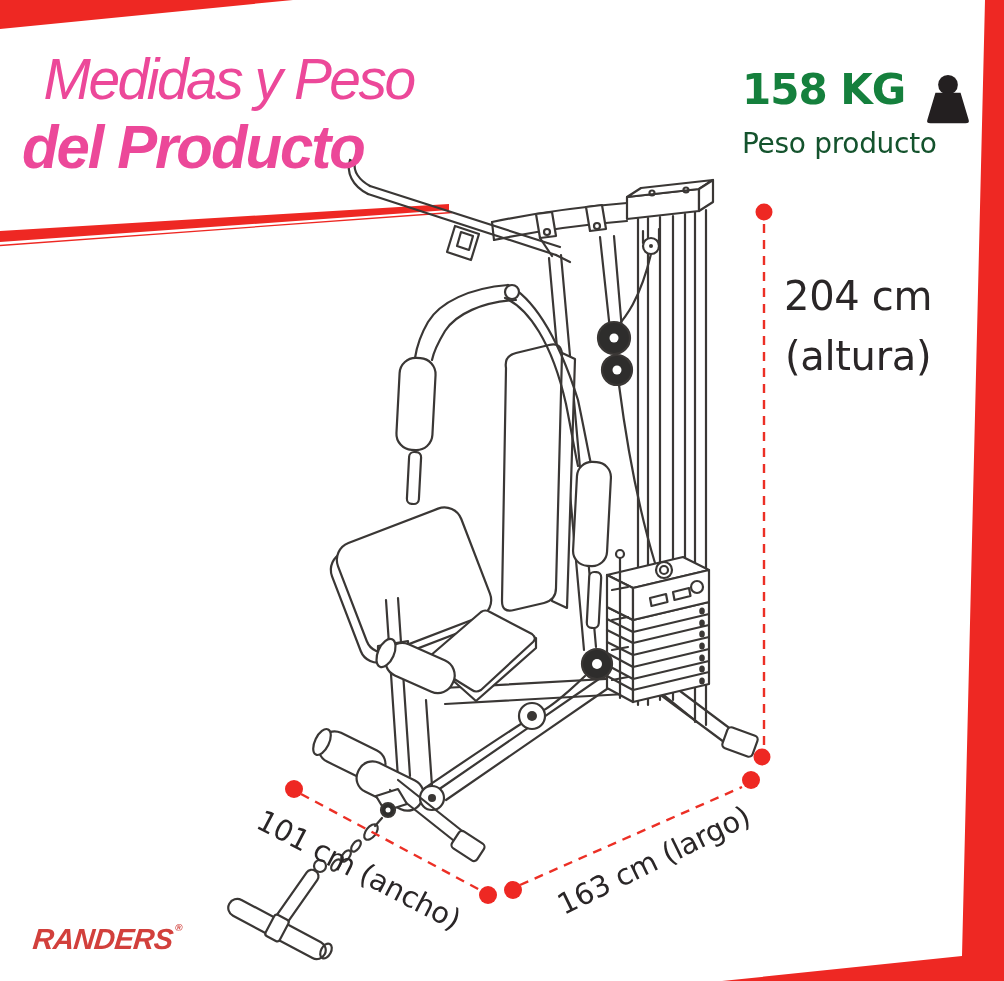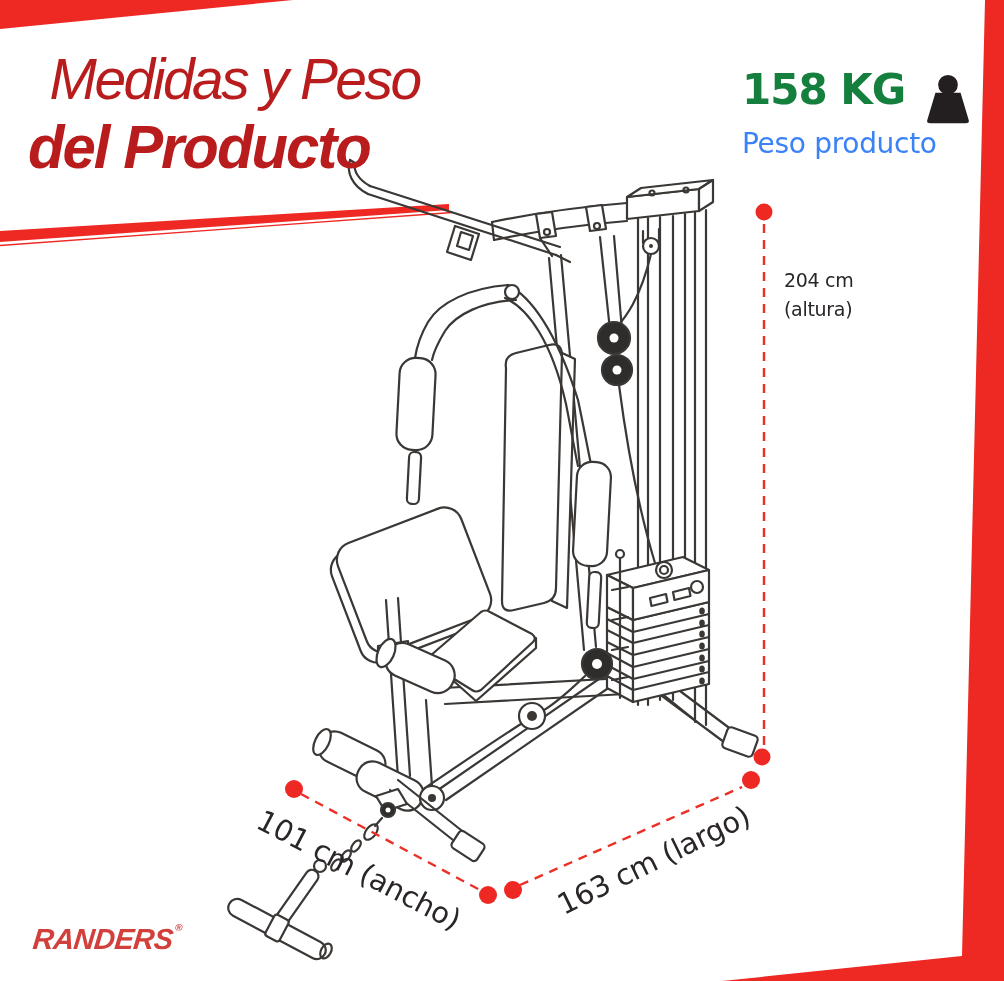--- a/index.html
+++ b/index.html
@@ -5,21 +5,21 @@
   html,body{margin:0;padding:0;background:#888;}
   .canvas{
     position:relative;width:1004px;height:981px;margin:0 auto;
     background:#ffffff;overflow:hidden;
     font-family:"DejaVu Sans",sans-serif;color:#2a2627;
   }
   svg{display:block}
   .layer{position:absolute;left:0;top:0;width:1004px;height:981px;}
 
   
-  .title{position:absolute;left:28px;top:50px;color:#b91c1c;}
+  .title{position:absolute;left:22px;top:50px;color:#ec4899;}
   .title .line1{
     font-family:"Liberation Sans",sans-serif;
     font-style:italic;font-weight:400;font-size:58px;line-height:1.0;
     letter-spacing:-2.5px;padding-left:22px;transform:scaleX(.98);transform-origin:0 0;
     white-space:nowrap;
   }
   .title .line2{
     font-family:"Liberation Sans",sans-serif;
     font-style:italic;font-weight:700;font-size:61px;line-height:1.0;
     letter-spacing:-2px;margin-top:9px;transform:scaleX(.98);transform-origin:0 0;
@@ -27,27 +27,27 @@
   }
 
   
   .weight{position:absolute;left:742px;top:66px;width:236px;}
   .weight .row{display:flex;align-items:flex-start;gap:14px;}
   .weight .value{
     font-family:"DejaVu Sans",sans-serif;font-weight:700;font-size:42px;
     letter-spacing:-1px;line-height:1.15;color:#15803d;white-space:nowrap;
   }
   .weight .caption{
-    font-size:28px;letter-spacing:-.3px;margin-top:1px;color:#3b82f6;white-space:nowrap;
+    font-size:28px;letter-spacing:-.3px;margin-top:1px;color:#14532d;white-space:nowrap;
   }
   .weight-icon{margin-top:8px;flex:0 0 auto;}
 
   
-  .height-label{position:absolute;left:784px;top:266px;font-size:19px;line-height:1.5;
-    letter-spacing:-.3px;white-space:nowrap;}
+  .height-label{position:absolute;left:784px;top:266px;font-size:40px;line-height:1.5;
+    letter-spacing:-.3px;white-space:nowrap;text-align:center;}
   .rot-label{position:absolute;font-size:29px;letter-spacing:-.3px;white-space:nowrap;
     transform-origin:0 0;color:#2a2627;}
   .ancho{left:267px;top:803px;transform:rotate(27.5deg);}
   .largo{left:552px;top:891px;transform:rotate(-26deg);}
 
   
   .brand{position:absolute;left:33px;top:922px;
     font-family:"Liberation Sans",sans-serif;font-style:italic;font-weight:700;
     font-size:29px;letter-spacing:-.5px;color:#d2403c;transform:skewX(-6deg);
     white-space:nowrap;}

